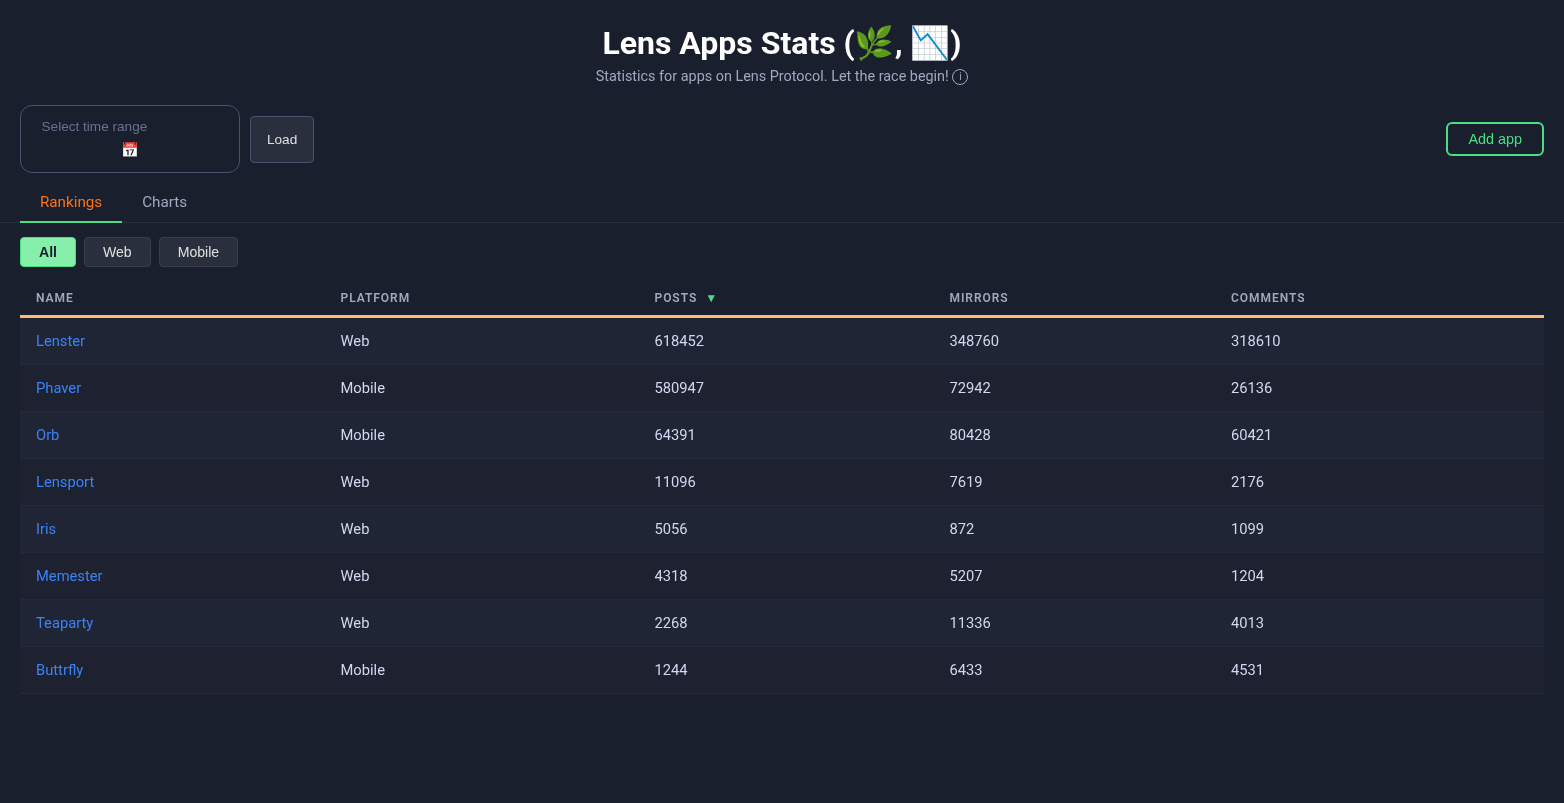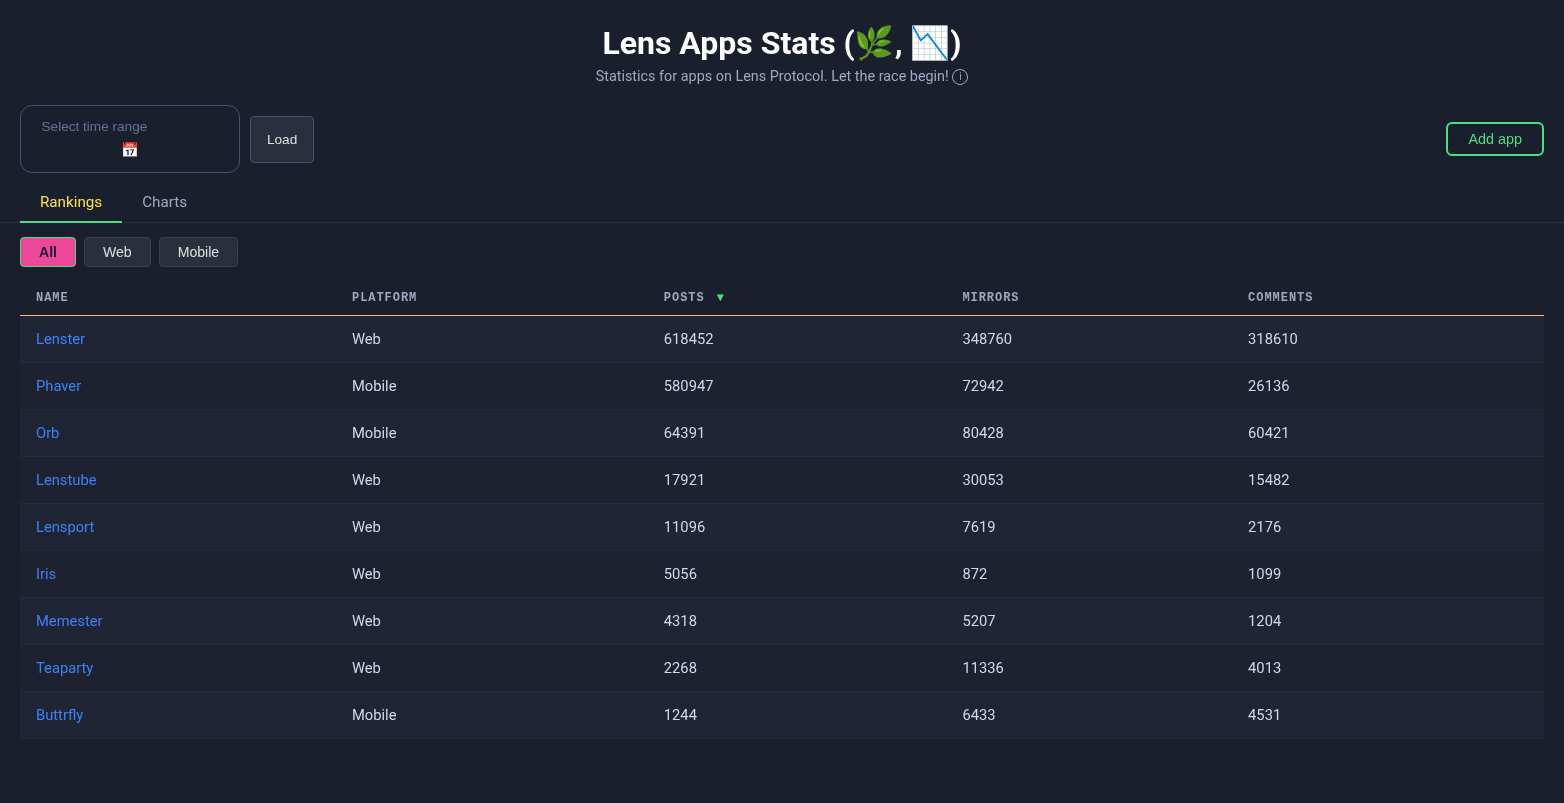--- a/index.html
+++ b/index.html
@@ -100,39 +100,39 @@
     }
     .tab {
       padding: 10px 20px;
       cursor: pointer;
       font-size: 0.95rem;
       color: #a0a8c0;
       border-bottom: 2px solid transparent;
       margin-bottom: -1px;
     }
     .tab.active {
-      color: #fde047;
+      color: #f97316;
       border-bottom: 2px solid #4ade80;
     }
     .filter-row {
       display: flex;
       gap: 8px;
       padding: 14px 20px;
     }
     .filter-btn {
       padding: 6px 18px;
       border-radius: 4px;
       cursor: pointer;
       font-size: 0.88rem;
       border: 1px solid #3a3f50;
       background: #2a2f3e;
       color: #e0e0e0;
     }
     .filter-btn.active {
-      background: #ec4899;
+      background: #86efac;
       border-color: #4ade80;
       color: #1a1f2e;
       font-weight: 600;
     }
     .table-container {
       padding: 0 20px 20px;
       overflow-y: auto;
       max-height: 580px;
     }
     .table-container::-webkit-scrollbar {
@@ -143,22 +143,21 @@
     }
     .table-container::-webkit-scrollbar-thumb {
       background: #4a5070;
       border-radius: 4px;
     }
     table {
       width: 100%;
       border-collapse: collapse;
     }
     thead tr {
-      border-bottom: 1px solid #fdba74;
-      font-family: Liberation Mono, monospace;
+      border-bottom: 3px solid #fdba74;
     }
     th {
       text-align: left;
       padding: 10px 16px;
       font-size: 0.75rem;
       font-weight: 600;
       color: #a0a8c0;
       letter-spacing: 0.08em;
       text-transform: uppercase;
     }
@@ -250,27 +249,20 @@
           <td>26136</td>
         </tr>
         <tr>
           <td>Orb</td>
           <td>Mobile</td>
           <td>64391</td>
           <td>80428</td>
           <td>60421</td>
         </tr>
         <tr>
-          <td>Lenstube</td>
-          <td>Web</td>
-          <td>17921</td>
-          <td>30053</td>
-          <td>15482</td>
-        </tr>
-        <tr>
           <td>Lensport</td>
           <td>Web</td>
           <td>11096</td>
           <td>7619</td>
           <td>2176</td>
         </tr>
         <tr>
           <td>Iris</td>
           <td>Web</td>
           <td>5056</td>

